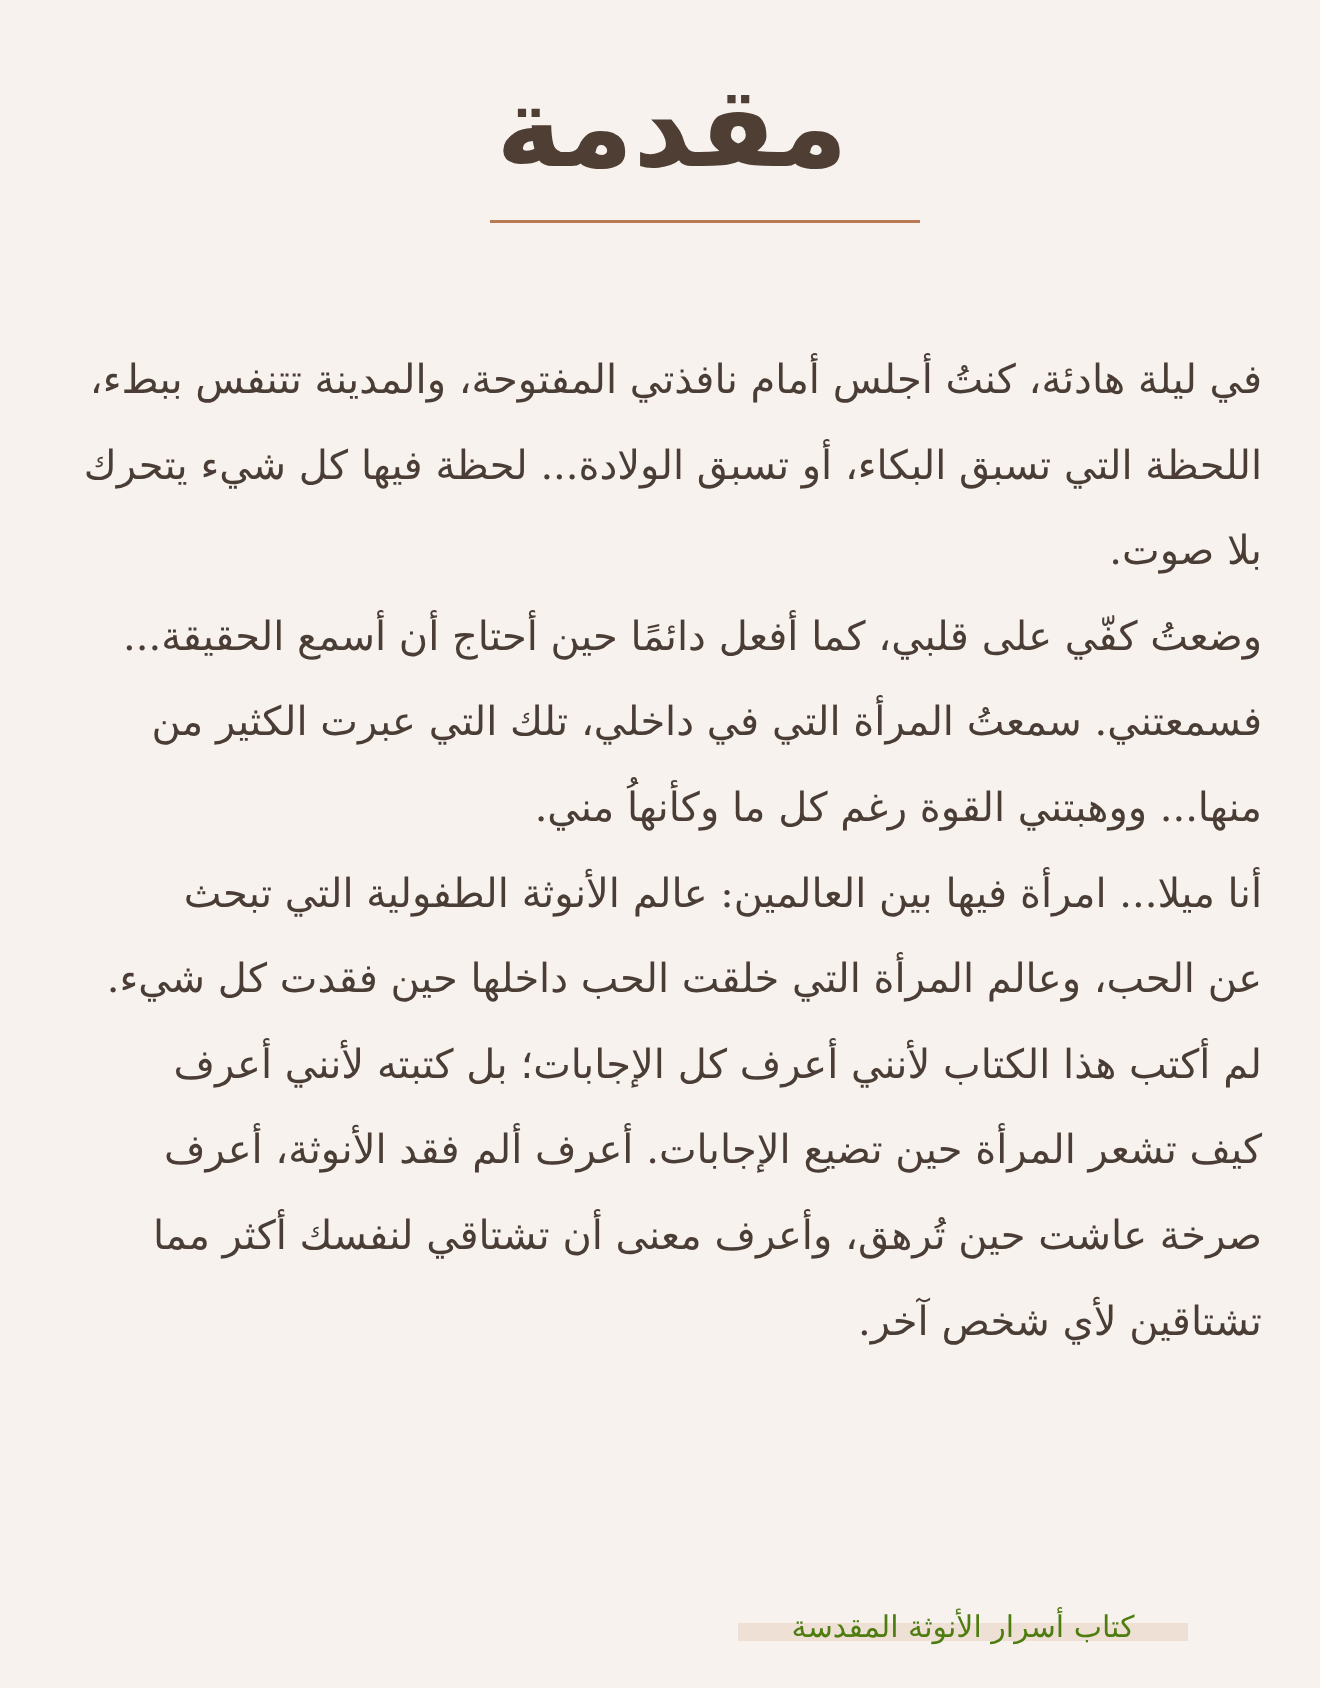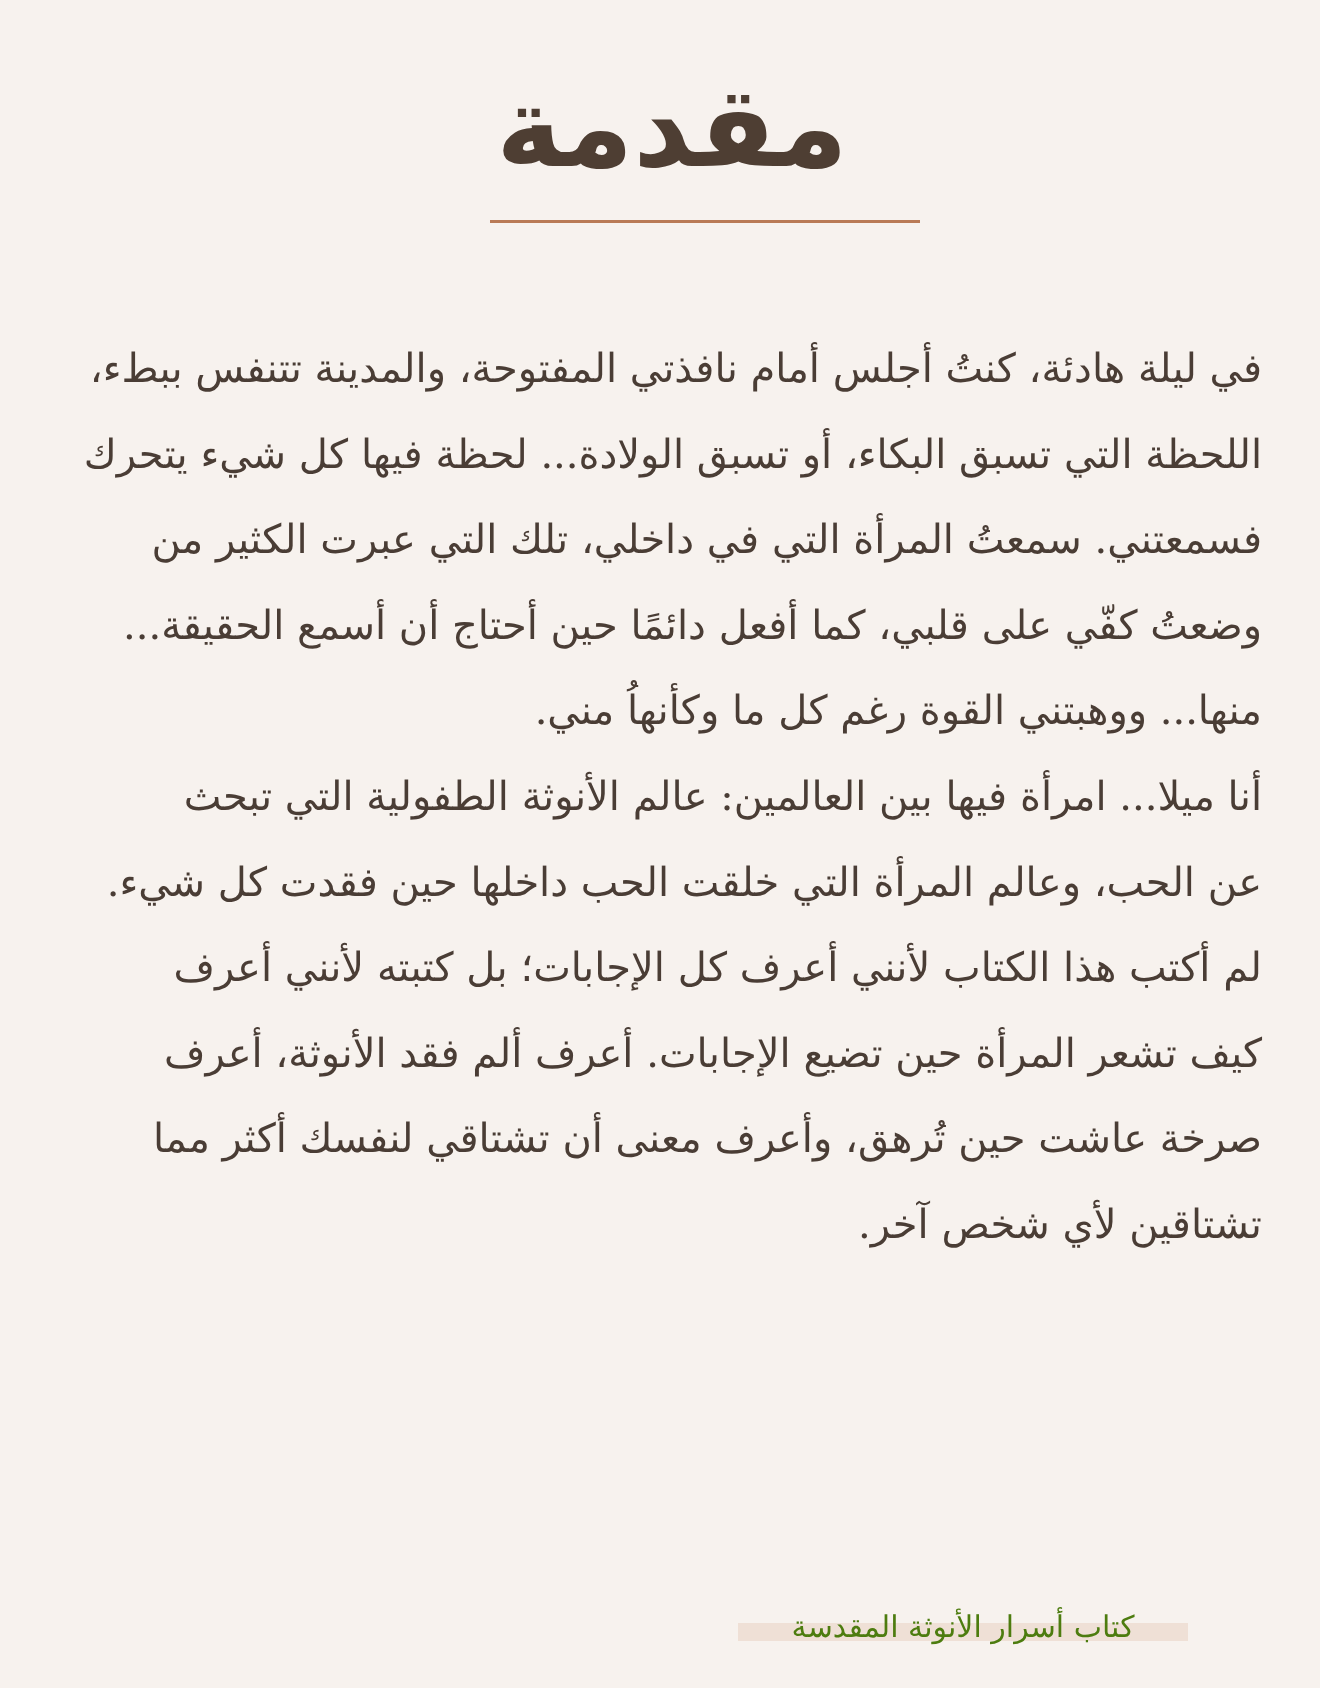--- a/index.html
+++ b/index.html
@@ -31,21 +31,21 @@
     .title-rule {
       position: absolute;
       top: 220px;
       left: 490px;
       width: 430px;
       height: 3px;
       background: #b97a56;
     }
     .body-text {
       position: absolute;
-      top: 326px;
+      top: 337px;
       right: 58px;
       width: 1210px;
       font-size: 40px;
       line-height: 85.6px;
       text-align: right;
       direction: rtl;
     }
     .body-text .line {
       display: block;
       white-space: nowrap;
@@ -78,22 +78,23 @@
 </head>
 <body>
 
 <h1 class="page-title">مقدمة</h1>
 
 <div class="title-rule"></div>
 
 <div class="body-text">
   <span class="line">في ليلة هادئة، كنتُ أجلس أمام نافذتي المفتوحة، والمدينة تتنفس ببطء،</span>
   <span class="line">اللحظة التي تسبق البكاء، أو تسبق الولادة... لحظة فيها كل شيء يتحرك</span>
+  <span class="line">بلا صوت.</span>
+  <span class="line">وضعتُ كفّي على قلبي، كما أفعل دائمًا حين أحتاج أن أسمع الحقيقة...</span>
   <span class="line">فسمعتني. سمعتُ المرأة التي في داخلي، تلك التي عبرت الكثير من</span>
-  <span class="line">وضعتُ كفّي على قلبي، كما أفعل دائمًا حين أحتاج أن أسمع الحقيقة...</span>
   <span class="line">منها... ووهبتني القوة رغم كل ما وكأنهاُ مني.</span>
   <span class="line">أنا ميلا... امرأة فيها بين العالمين: عالم الأنوثة الطفولية التي تبحث</span>
   <span class="line">عن الحب، وعالم المرأة التي خلقت الحب داخلها حين فقدت كل شيء.</span>
   <span class="line">لم أكتب هذا الكتاب لأنني أعرف كل الإجابات؛ بل كتبته لأنني أعرف</span>
   <span class="line">كيف تشعر المرأة حين تضيع الإجابات. أعرف ألم فقد الأنوثة، أعرف</span>
   <span class="line">صرخة عاشت حين تُرهق، وأعرف معنى أن تشتاقي لنفسك أكثر مما</span>
   <span class="line">تشتاقين لأي شخص آخر.</span>
 </div>
 
 <div class="footer">

